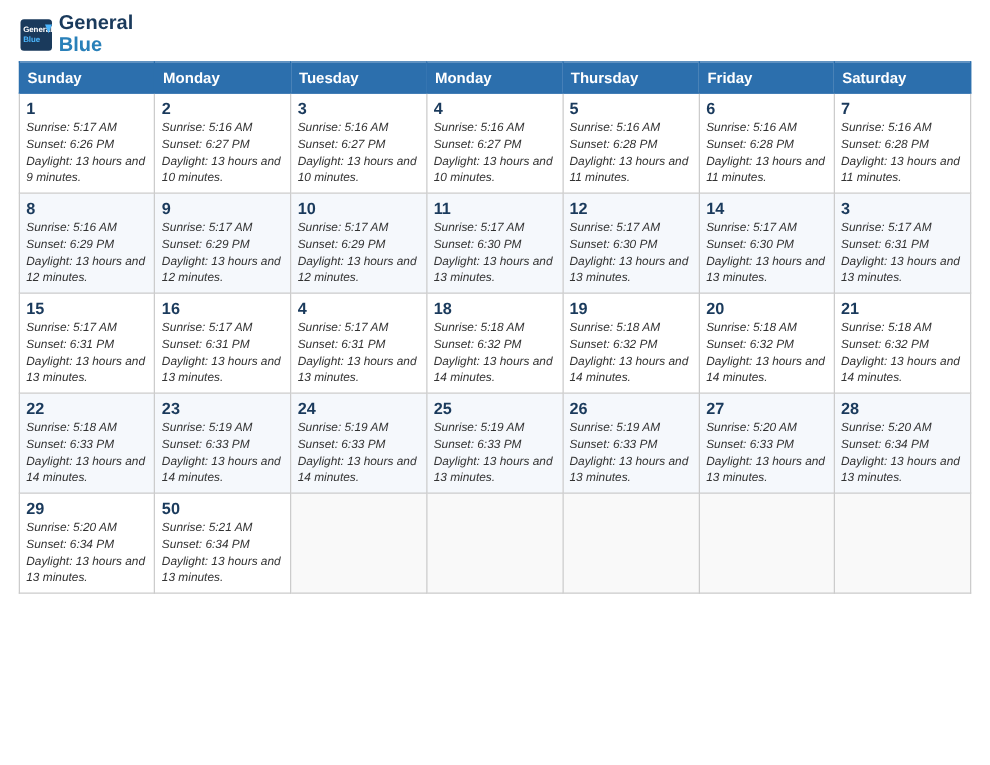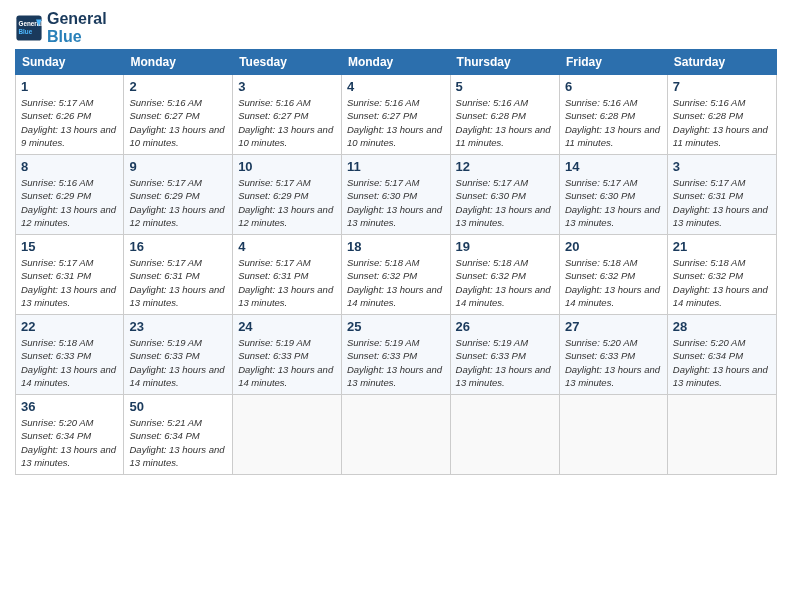--- a/index.html
+++ b/index.html
@@ -234,21 +234,21 @@
           <span class="day-num">27</span>
           <span class="day-detail">Sunrise: 5:20 AM<br>Sunset: 6:33 PM<br>Daylight: 13 hours and 13 minutes.</span>
         </td>
           <td>
           <span class="day-num">28</span>
           <span class="day-detail">Sunrise: 5:20 AM<br>Sunset: 6:34 PM<br>Daylight: 13 hours and 13 minutes.</span>
         </td>
         </tr>
         <tr>
           <td>
-          <span class="day-num">36</span>
+          <span class="day-num">29</span>
           <span class="day-detail">Sunrise: 5:20 AM<br>Sunset: 6:34 PM<br>Daylight: 13 hours and 13 minutes.</span>
         </td>
           <td>
           <span class="day-num">50</span>
           <span class="day-detail">Sunrise: 5:21 AM<br>Sunset: 6:34 PM<br>Daylight: 13 hours and 13 minutes.</span>
         </td>
           <td class="empty"></td>
           <td class="empty"></td>
           <td class="empty"></td>
           <td class="empty"></td>

